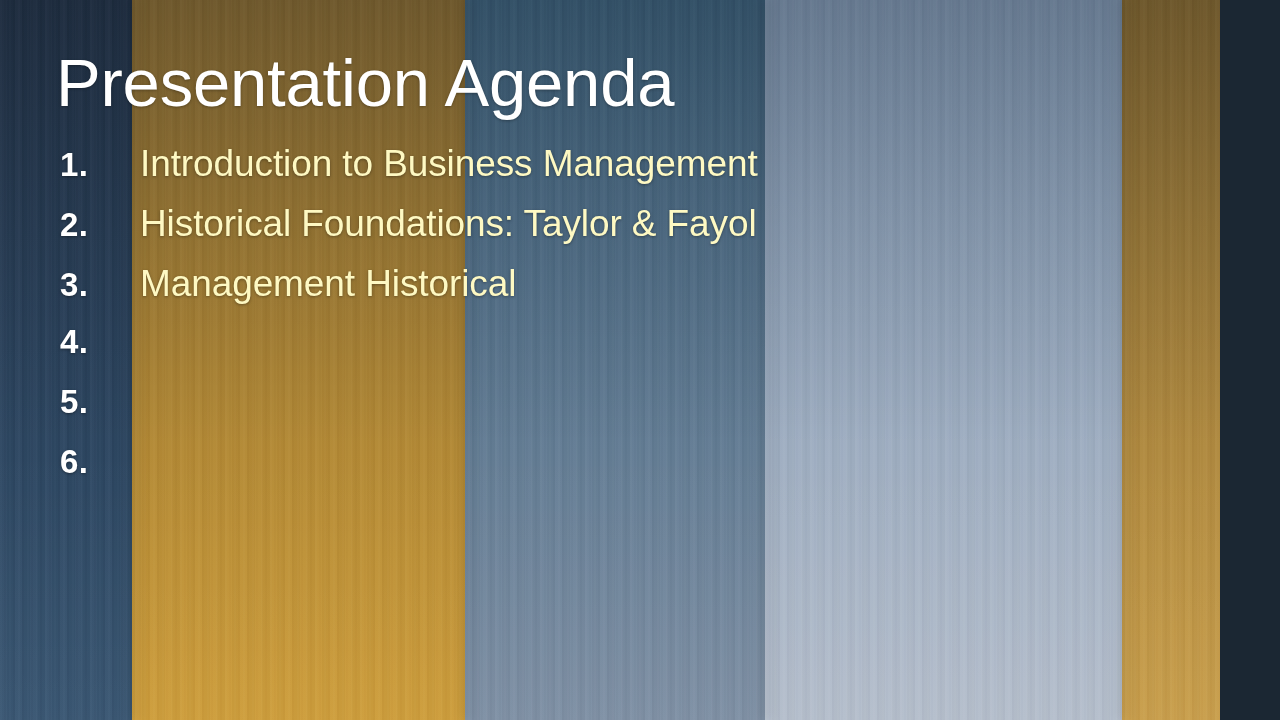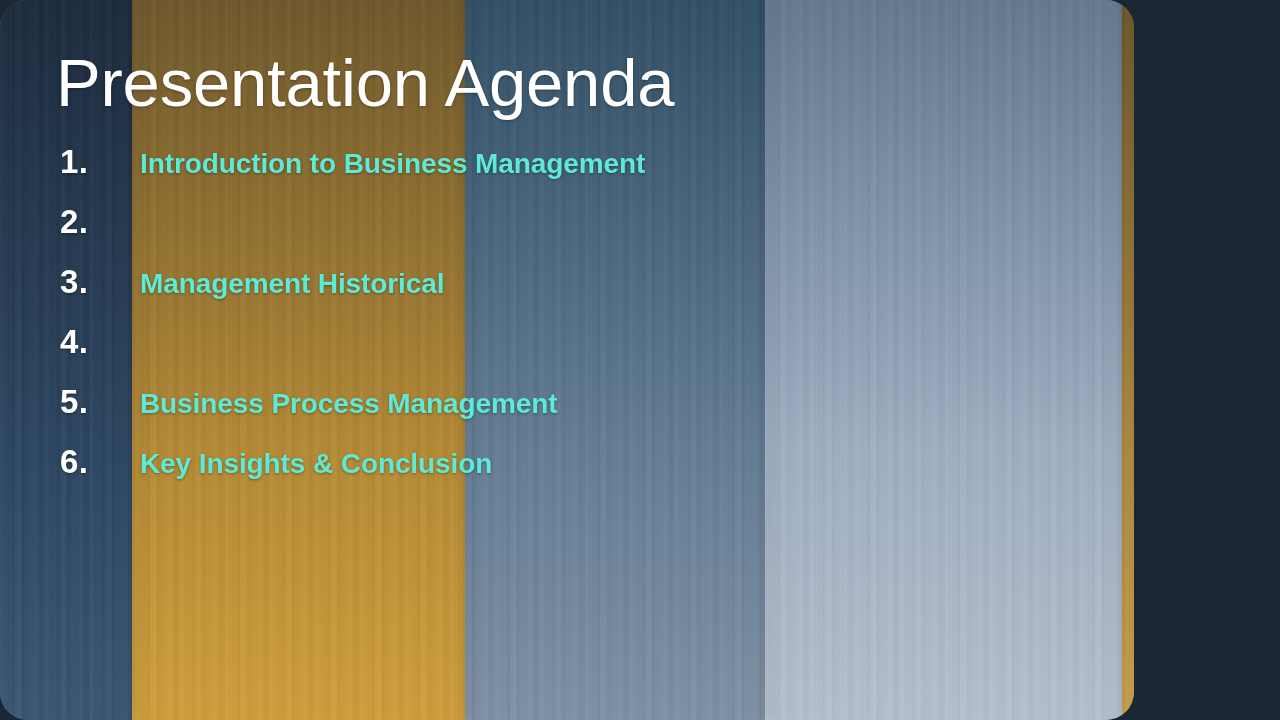--- a/index.html
+++ b/index.html
@@ -6,25 +6,24 @@
     margin: 0;
     padding: 0;
     background: #1b2733;
   }
   body {
     font-family: "Liberation Sans", sans-serif;
   }
 
   #slide {
     position: relative;
-    width: 1134px;
+    width: 1220px;
     height: 720px;
     overflow: hidden;
     background: #5b6d80;
-    border-radius: 28px;
   }
 
   
   #bg-bands {
     position: absolute;
     inset: 0;
     display: flex;
     flex-direction: row;
   }
   .bg-band {
@@ -129,23 +128,23 @@
     width: 80px;
     font-size: 33px;
     font-weight: 700;
     color: #ffffff;
     letter-spacing: 0.5px;
     text-shadow: 0 1px 3px rgba(0,0,0,0.38);
   }
 
   .agenda-text {
     flex: 1 1 auto;
-    font-size: 28px;
-    font-weight: 700;
-    color: #5eead4;
+    font-size: 37px;
+    font-weight: 400;
+    color: #fef9c3;
     letter-spacing: -0.1px;
     white-space: nowrap;
     text-shadow: 0 1px 3px rgba(0,0,0,0.35);
   }
 </style>
 </head>
 <body>
 
 <div id="slide">
 
@@ -170,32 +169,31 @@
 
     <div id="slide-title">Presentation Agenda</div>
 
     <div id="agenda-list">
         <div class="agenda-item">
           <div class="agenda-number">1.</div>
           <div class="agenda-text">Introduction to Business Management</div>
         </div>
         <div class="agenda-item">
           <div class="agenda-number">2.</div>
+          <div class="agenda-text">Historical Foundations: Taylor &amp; Fayol</div>
         </div>
         <div class="agenda-item">
           <div class="agenda-number">3.</div>
           <div class="agenda-text">Management Historical</div>
         </div>
         <div class="agenda-item">
           <div class="agenda-number">4.</div>
         </div>
         <div class="agenda-item">
           <div class="agenda-number">5.</div>
-          <div class="agenda-text">Business Process Management</div>
         </div>
         <div class="agenda-item">
           <div class="agenda-number">6.</div>
-          <div class="agenda-text">Key Insights &amp; Conclusion</div>
         </div>
       </div>
 
   </div>
 </div>
 
 </body></html>

